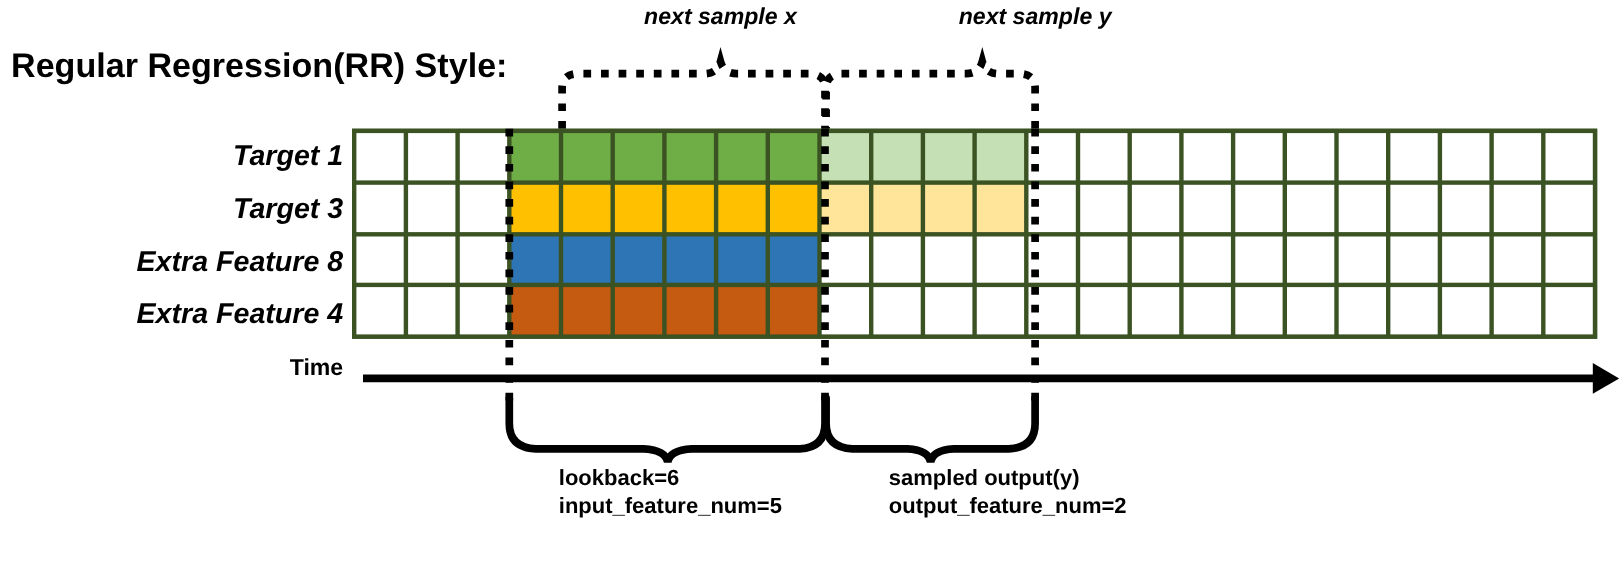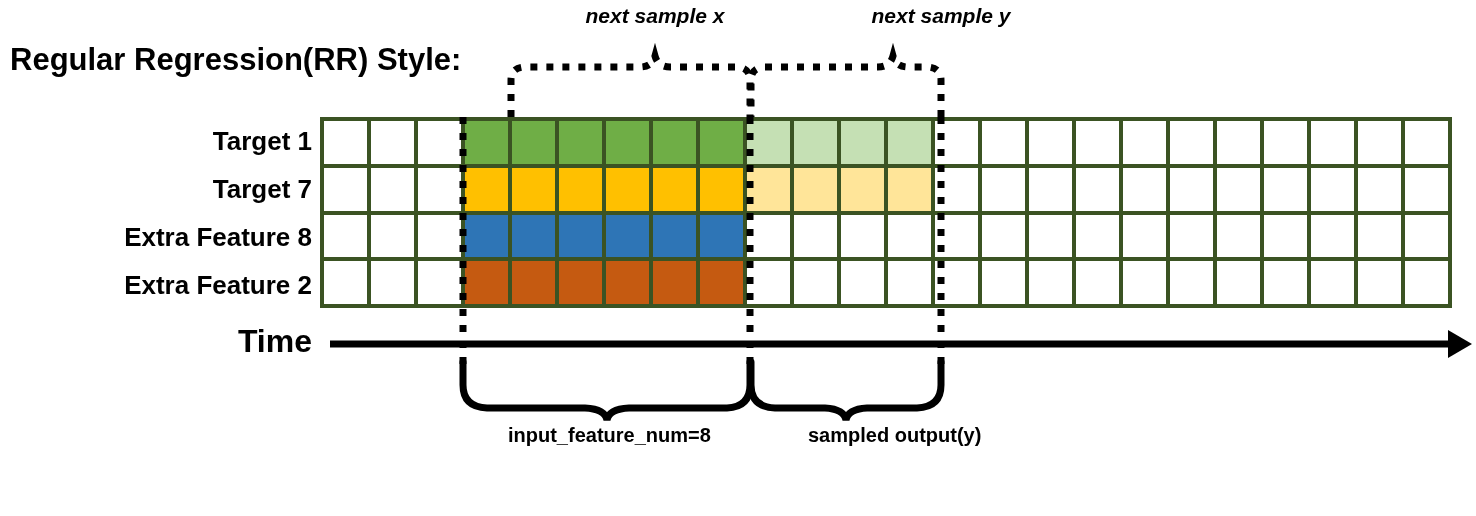--- a/index.html
+++ b/index.html
@@ -38,20 +38,21 @@
   .row-label {
     position: absolute;
     right: 0;
     width: 300px;
     text-align: right;
     font-size: 26px;
     font-weight: 700;
     white-space: nowrap;
     line-height: 48px;
     height: 48px;
+    font-style: italic;
   }
   #row-labels {
     position: absolute;
     left: 8px;
     top: 117px;
     width: 304px;
     height: 192px;
   }
 
   
@@ -70,21 +71,21 @@
     box-sizing: border-box;
   }
   .cell { background: #ffffff; }
 
   
   #time-label {
     left: 0px;
     top: 323px;
     width: 312px;
     text-align: right;
-    font-size: 32px;
+    font-size: 21px;
     font-weight: 700;
   }
 
   
   .top-brace-label {
     position: absolute;
     font-size: 21px;
     font-style: italic;
     font-weight: 600;
     white-space: nowrap;
@@ -126,23 +127,23 @@
     <g fill="none" stroke="#000000" stroke-width="7" stroke-linecap="butt" stroke-dasharray="7 9">
 
       <path d="M 511,117 L 511,80 Q 511,68 524,67 L 640,67 Q 652,67 655,56 Q 658,67 670,67 L 737,67 Q 750,68 750,80 L 750,117"></path>
 
       <path d="M 941,117 L 941,80 Q 941,68 928,67 L 908,67 Q 896,67 893,56 Q 890,67 878,67 L 764,67 Q 751,68 751,80 L 751,117"></path>
     </g>
   </svg>
 
   <div id="row-labels">
     <div class="row-label" style="top:0px">Target 1</div>
-    <div class="row-label" style="top:48px">Target 7</div>
+    <div class="row-label" style="top:48px">Target 3</div>
     <div class="row-label" style="top:96px">Extra Feature 8</div>
-    <div class="row-label" style="top:144px">Extra Feature 2</div>
+    <div class="row-label" style="top:144px">Extra Feature 4</div>
   </div>
 
   <div id="grid" style="grid-template-columns: repeat(24, 1fr); grid-template-rows: repeat(4, 1fr); background: rgb(59, 83, 35); border-color: rgb(59, 83, 35);">
       <div class="cell" style="background: rgb(255, 255, 255);"></div>
       <div class="cell" style="background: rgb(255, 255, 255);"></div>
       <div class="cell" style="background: rgb(255, 255, 255);"></div>
       <div class="cell" style="background: rgb(111, 174, 70);"></div>
       <div class="cell" style="background: rgb(111, 174, 70);"></div>
       <div class="cell" style="background: rgb(111, 174, 70);"></div>
       <div class="cell" style="background: rgb(111, 174, 70);"></div>
@@ -254,19 +255,21 @@
   <svg class="overlay" id="bottom-braces-svg" viewBox="0 0 1476 516" xmlns="http://www.w3.org/2000/svg">
     <g fill="none" stroke="#000000" stroke-width="7" stroke-linecap="round">
 
       <path d="M 463,362 L 463,385 Q 463,407 487,408 L 585,408 Q 605,409 607,420 Q 609,409 629,408 L 727,408 Q 750,407 750,385 L 750,362"></path>
 
       <path d="M 751,362 L 751,385 Q 751,407 775,408 L 825,408 Q 844,409 846,420 Q 848,409 867,408 L 917,408 Q 941,407 941,385 L 941,362"></path>
     </g>
   </svg>
 
   <div class="bottom-label" id="label-sampled-input">
-    <div>input_feature_num=8</div>
+    <div>lookback=6</div>
+    <div>input_feature_num=5</div>
   </div>
   <div class="bottom-label" id="label-sampled-output">
     <div>sampled output(y)</div>
+    <div>output_feature_num=2</div>
   </div>
 
 </div>
 
 </body></html>

